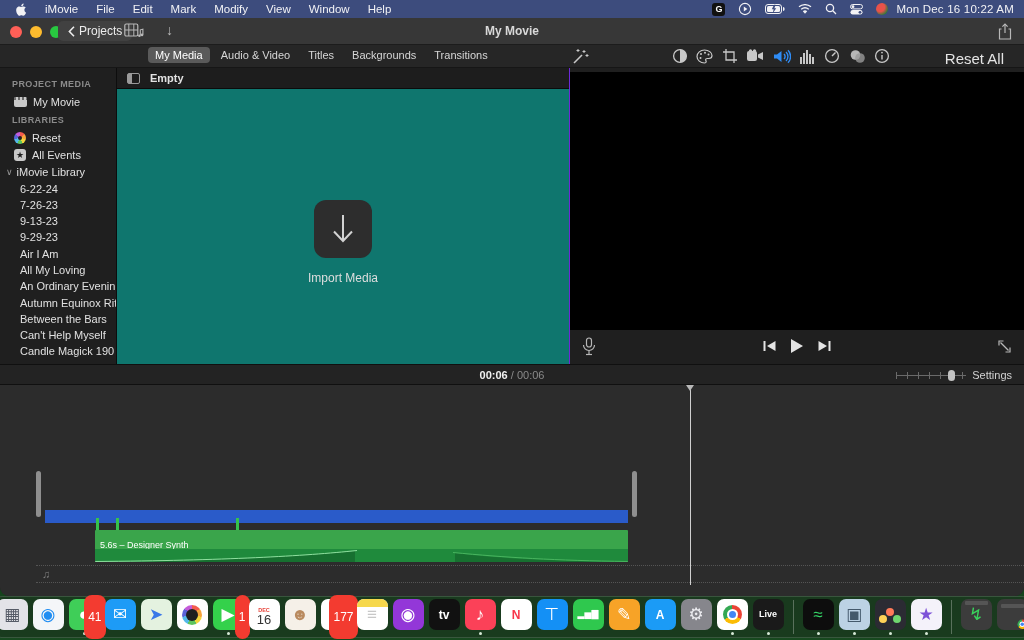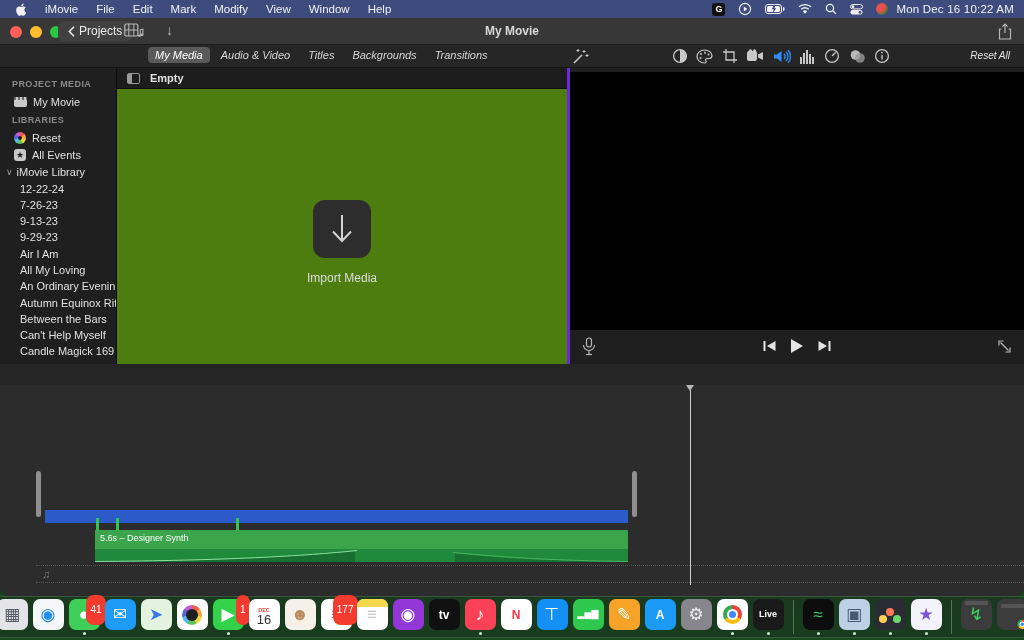--- a/index.html
+++ b/index.html
@@ -37,28 +37,28 @@
     display:flex; align-items:center; gap:4px; }
   .tb-icon { position:absolute; top:5px; color:#b8b8b8; }
   .media-toggle { left:124px; }
   .import-arrow-icon { left:166px; top:4px; font-size:14px; }
   .win-title { position:absolute; top:6px; left:0; width:100%; text-align:center;
     color:#d8d8d8; font-size:12px; font-weight:bold; pointer-events:none; }
   .share-icon { position:absolute; right:12px; top:5px; color:#b8b8b8; }
 
   
   .toolbar { position:absolute; top:27px; left:0; width:100%; height:23px;
-    background:#262626; border-bottom:1px solid #161616;font-style:italic; }
+    background:#262626; border-bottom:1px solid #161616; }
   .tabs { position:absolute; left:148px; top:2px; display:flex; gap:4px; align-items:center; }
   .tab { color:#d6d6d6; font-size:11px; padding:2px 7px; border-radius:4px; white-space:nowrap; }
   .tab.active { background:#5a5a5a; color:#fff; }
   .wand { position:absolute; left:572px; top:3px; }
   .viewer-icons { position:absolute; left:672px; top:3px; width:218px;
     display:flex; justify-content:space-between; align-items:center; }
-  .reset-all { position:absolute; right:14px; top:5px; color:#e4e4e4; font-size:10px; }
+  .reset-all { position:absolute; right:20px; top:5px; color:#e4e4e4; font-size:15px; }
 
   
   .content { position:absolute; top:50px; left:0; width:100%; height:296px; display:flex; }
   .sidebar { width:117px; height:100%; background:#1f1f1f; border-right:1px solid #0d0d0d;
     padding-top:6px; color:#e0e0e0; font-size:11px; overflow:hidden; }
   .s-header { color:#8b8b8b; font-size:9px; font-weight:bold; letter-spacing:.4px;
     padding:5px 0 4px 12px; }
   .s-item { display:flex; align-items:center; gap:6px; padding:3px 0 3px 14px; height:17px; }
   .s-item .txt { white-space:nowrap; }
   .s-lib-root { display:flex; align-items:center; gap:4px; padding:3px 0 3px 6px; height:17px; }
@@ -66,21 +66,21 @@
   .clapper { width:13px; height:10px; background:#c9c9c9; border-radius:2px; position:relative; }
   .clapper::before { content:""; position:absolute; top:0; left:0; right:0; height:3px;
     background:repeating-linear-gradient(90deg,#6b6b6b 0 2px,#c9c9c9 2px 4px); border-radius:2px 2px 0 0; }
   .pinwheel { width:12px; height:12px; border-radius:50%; position:relative;
     background:conic-gradient(#f25c4d 0 14%,#f5a43c 14% 28%,#f2d53c 28% 43%,#5dc45d 43% 57%,#53b9e8 57% 72%,#5a63d8 72% 86%,#c45bd8 86% 100%); }
   .pinwheel::after { content:""; position:absolute; inset:4px; background:#1f1f1f; border-radius:50%; }
   .star-sq { width:12px; height:12px; background:#c9c9c9; border-radius:3px; color:#1f1f1f;
     font-size:9px; line-height:12px; text-align:center; }
   .chev { color:#9a9a9a; font-size:9px; }
 
-  .media-browser { width:453px; height:100%; background:#4d7c0f; border-right:3px solid #6d28d9; position:relative; }
+  .media-browser { width:453px; height:100%; background:#0f766e; border-right:1px solid #6d28d9; position:relative; }
   .mb-header { height:21px; background:#1d1d1d; border-bottom:1px solid #0b0b0b;
     display:flex; align-items:center; gap:10px; padding-left:10px; }
   .mb-header .label { color:#e2e2e2; font-size:11px; font-weight:bold; }
   .pane-icon { width:13px; height:11px; border:1px solid #9a9a9a; border-radius:2px; position:relative; }
   .pane-icon::before { content:""; position:absolute; left:0; top:0; bottom:0; width:4px; background:#9a9a9a; }
   .import-wrap { position:absolute; left:0; top:132px; width:100%; display:flex;
     flex-direction:column; align-items:center; gap:13px; }
   .import-btn { width:58px; height:58px; background:#2d2d2d; border-radius:12px;
     display:flex; align-items:center; justify-content:center; }
   .import-label { color:#dedede; font-size:12px; }
@@ -125,21 +125,21 @@
       linear-gradient(180deg,#0d1b2c 0%,#081220 100%); }
   .watermark { position:absolute; left:136px; top:14px; color:#93a9ba; font-size:11px; }
   .film-url { position:absolute; top:19px; color:#fff; font-size:5px; white-space:nowrap; }
   .url-1{ left:300px; } .url-2{ left:412px; } .url-3{ left:512px; } .url-4{ left:568px; }
   .text-cursor { position:absolute; left:344px; top:17px; width:3px; height:9px; background:#fff; }
   .blue-bar { position:absolute; left:45px; top:125px; width:583px; height:13px; background:#2a5bc9; }
   .beat-tick { position:absolute; top:133px; width:3px; height:14px; background:#35c24d; }
   .tick-1{ left:96px; } .tick-2{ left:116px; } .tick-3{ left:236px; }
   .green-clip { position:absolute; left:95px; top:145px; width:533px; height:32px;
     background:#3aa54b; border-radius:1px; overflow:hidden; }
-  .green-clip .label { position:absolute; left:5px; top:3px; color:#fff; font-size:9px; }
+  .green-clip .label { position:absolute; left:5px; top:10px; color:#fff; font-size:9px; }
   .green-wave { position:absolute; left:0; bottom:0; width:533px; height:13px; background:#1f8a3c; }
   .green-wave svg { position:absolute; left:0; top:0; }
   .playhead { position:absolute; left:690px; top:0; width:1px; height:200px; background:#d0d0d0; }
   .playhead::before { content:""; position:absolute; top:0; left:-4px;
     border-left:4.5px solid transparent; border-right:4.5px solid transparent; border-top:6px solid #b8b8b8; }
   .music-well { position:absolute; left:36px; right:0; top:180px; height:18px;
     border-top:1px dotted #555; border-bottom:1px dotted #555; }
   .music-note { position:absolute; left:6px; top:2px; color:#7e7e7e; font-size:11px; }
 
   
@@ -148,21 +148,21 @@
   .dock { height:42px; margin-bottom:2px; background:rgba(28,52,30,.62);
     border:1px solid rgba(255,255,255,.14); border-radius:14px;
     display:flex; align-items:center; padding:0 6px; gap:3px; }
   .dock-item { width:33px; display:flex; flex-direction:column; align-items:center; }
   .tile { width:31px; height:31px; border-radius:7px; position:relative;
     display:flex; align-items:center; justify-content:center; }
   .tile .glyph { font-size:17px; line-height:1; }
   .tile .glyph.textg { font-size:12px; font-weight:bold; }
   .tile .glyph.smallg { font-size:9px; font-weight:bold; letter-spacing:0; }
   .badge { position:absolute; top:-4px; right:-6px; background:#f33b30; color:#fff;
-    font-size:10px; line-height:1; padding:10px 4px; border-radius:8px; min-width:6px; text-align:left; }
+    font-size:12px; line-height:1; padding:16px 4px; border-radius:8px; min-width:6px; text-align:left; }
   .run-dot { width:3px; height:3px; border-radius:50%; background:#d6e8d6; margin-top:2px; }
   .run-dot.off { visibility:hidden; }
   .dock-divider { width:1px; height:34px; background:rgba(255,255,255,.28); margin:0 5px; align-self:center; }
   .cal-top { color:#e8463c; font-size:5.5px; font-weight:bold; margin-top:3px; }
   .cal-day { color:#333; font-size:13px; line-height:1; }
   .cal-inner { display:flex; flex-direction:column; align-items:center;text-align:right; }
   .chrome-ball { width:19px; height:19px; border-radius:50%;
     background:conic-gradient(#ea4335 0 33%, #fbbc05 33% 66%, #34a853 66% 100%);
     display:flex; align-items:center; justify-content:center; }
   .chrome-ball .inner { width:11px; height:11px; border-radius:50%; background:#fff;
@@ -380,31 +380,31 @@
           <span class="txt">Reset</span>
         </div>
         <div class="s-item">
           <span class="star-sq">★</span>
           <span class="txt">All Events</span>
         </div>
         <div class="s-lib-root">
           <span class="chev">∨</span>
           <span class="txt">iMovie Library</span>
         </div>
-        <div class="s-event">12-22-24</div>
+        <div class="s-event">6-22-24</div>
         <div class="s-event">7-26-23</div>
         <div class="s-event">9-13-23</div>
         <div class="s-event">9-29-23</div>
         <div class="s-event">Air I Am</div>
         <div class="s-event">All My Loving</div>
         <div class="s-event">An Ordinary Evening</div>
         <div class="s-event">Autumn Equinox Rit...</div>
         <div class="s-event">Between the Bars</div>
         <div class="s-event">Can't Help Myself</div>
-        <div class="s-event">Candle Magick 169</div>
+        <div class="s-event">Candle Magick 190</div>
       </div>
 
       <div class="media-browser">
         <div class="mb-header">
           <span class="pane-icon"></span>
           <span class="label">Empty</span>
         </div>
         <div class="import-wrap">
           <div class="import-btn">
             <svg class="icon-svg" width="28" height="32" viewBox="0 0 28 32">
@@ -450,20 +450,33 @@
             <svg class="icon-svg" width="15" height="15" viewBox="0 0 15 15">
                 <line x1="3.5" y1="3.5" x2="11.5" y2="11.5" stroke="#b8b8b8" stroke-width="1.2"></line>
                 <path d="M2 6.5V2h4.5" fill="none" stroke="#b8b8b8" stroke-width="1.2"></path>
                 <path d="M13 8.5V13H8.5" fill="none" stroke="#b8b8b8" stroke-width="1.2"></path>
               </svg>
           </span>
         </div>
       </div>
     </div>
 
+    <div class="tl-toolbar">
+      <div class="time-display">
+        <span class="time-cur">00:06</span>
+        <span class="time-sep">/</span>
+        <span class="time-total">00:06</span>
+      </div>
+      <div class="zoom-slider">
+        <div class="zs-track"></div>
+        <div class="zs-ticks"></div>
+        <div class="zs-thumb"></div>
+      </div>
+      <span class="settings-btn">Settings</span>
+    </div>
 
     <div class="timeline">
       <div class="trim-handle trim-left"></div>
       <div class="trim-handle trim-right"></div>
 
 
       <div class="blue-bar"></div>
       <div class="beat-tick tick-1"></div>
       <div class="beat-tick tick-2"></div>
       <div class="beat-tick tick-3"></div>

